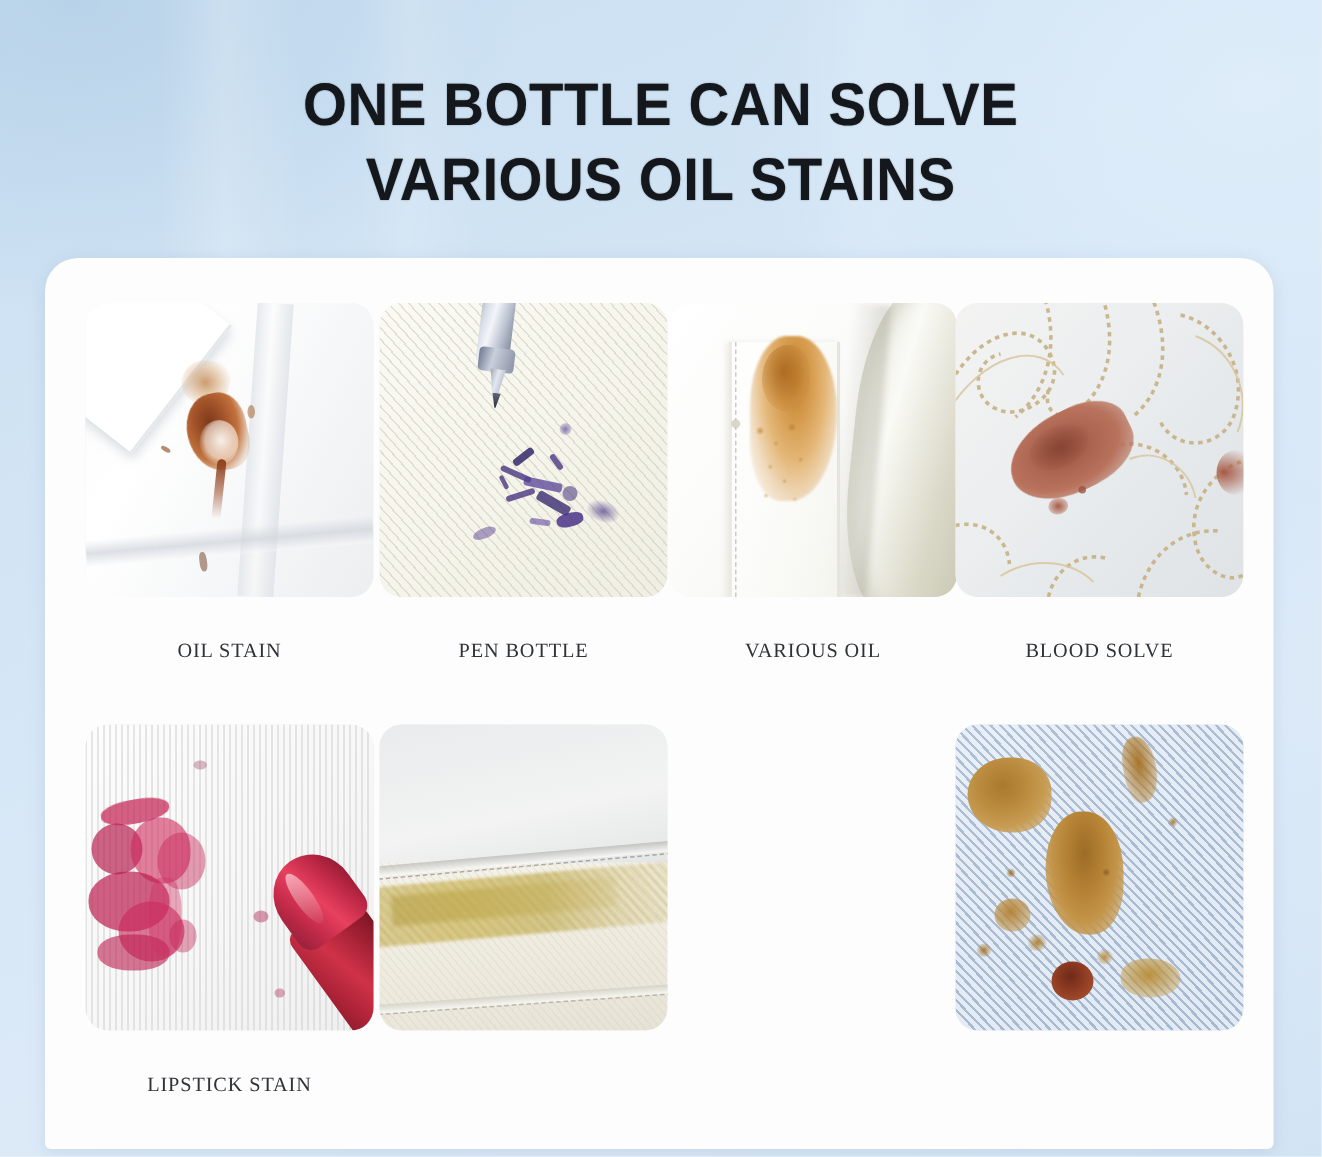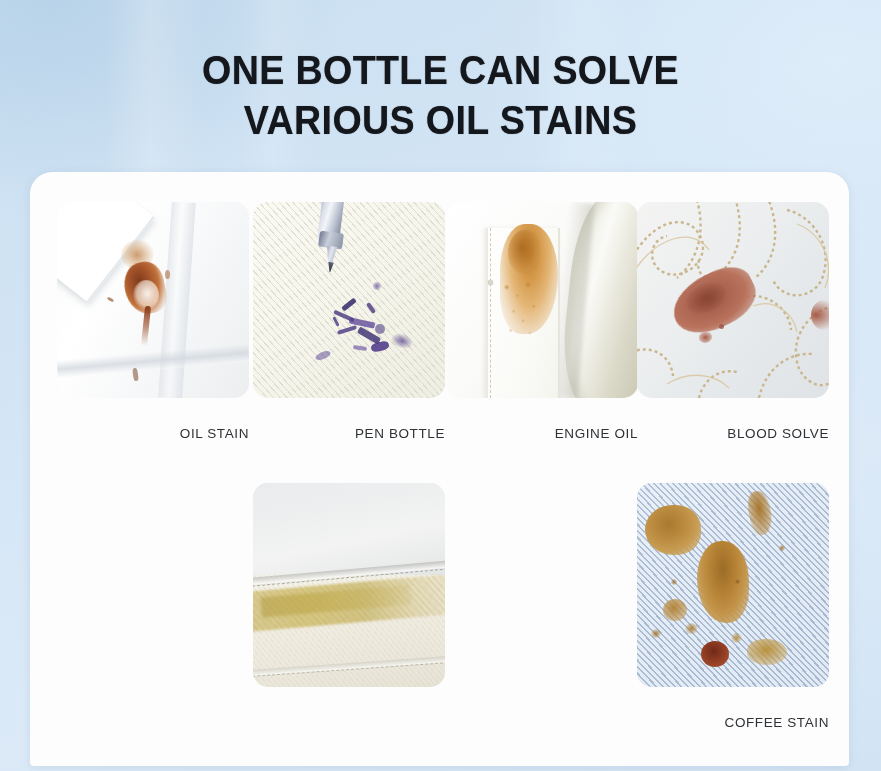--- a/index.html
+++ b/index.html
@@ -98,22 +98,22 @@
   }
   #row-2 .tile { height: 204px; }
 
   .tile .scene { position: absolute; inset: 0; }
 
   .caption {
     position: absolute;
     left: 0;
     top: 232px;
     width: 192px;
-    text-align: right;
-    font-family: Liberation Sans, sans-serif;
+    text-align: center;
+    font-family: Liberation Serif, serif;
     font-size: 13.5px;
     letter-spacing: 0.6px;
     color: #2f3236;
     white-space: nowrap;
   }
   #row-2 .caption { top: 240px; }
 
   
   .t1-bg {
     background: linear-gradient(118deg, #fbfbfb 0%, #ffffff 30%, #f6f7f8 62%, #eceef0 100%);
@@ -687,21 +687,21 @@
             <div class="t3-sleeve"></div>
             <div class="t3-sleeve-shadow"></div>
             <div class="t3-pocket"></div>
             <div class="t3-pocket-seam"></div>
             <div class="t3-stain"></div>
             <div class="t3-stain-core"></div>
             <div class="t3-speckle"></div>
             <div class="t3-btn"></div>
           </div>
         </div>
-        <div class="caption">ENGINE OIL</div>
+        <div class="caption">VARIOUS OIL</div>
       </div>
 
       <div class="cell c4">
         <div class="tile">
           <div class="scene t4-bg">
             <svg class="t4-paisley" viewBox="0 0 192 196" preserveAspectRatio="none">
               <g fill="none" stroke="#c9b489" stroke-width="2.4" stroke-dasharray="3 3" opacity="0.95">
                 <path d="M-6 58 C 14 18, 52 8, 64 36 C 74 60, 44 80, 26 70 C 10 62, 12 38, 30 34"></path>
                 <path d="M58 -8 C 70 26, 62 58, 40 76"></path>
                 <path d="M96 -10 C 108 22, 104 52, 84 70 C 70 82, 58 72, 62 58"></path>
@@ -727,20 +727,44 @@
             <div class="t4-stain-edge"></div>
           </div>
         </div>
         <div class="caption">BLOOD SOLVE</div>
       </div>
 
     </div>
 
     <div class="row" id="row-2">
 
+      <div class="cell c1">
+        <div class="tile">
+          <div class="scene t5-bg">
+            <div class="t5-smear">
+              <i></i>
+                <i></i>
+                <i></i>
+                <i></i>
+                <i></i>
+                <i></i>
+                <i></i>
+                <i></i>
+                <i></i>
+            </div>
+            <div class="t5-fleck-a"></div>
+            <div class="t5-fleck-b"></div>
+            <div class="t5-fleck-c"></div>
+            <div class="t5-lipstick-body"></div>
+            <div class="t5-lipstick-bullet"></div>
+            <div class="t5-lipstick-gloss"></div>
+          </div>
+        </div>
+        <div class="caption">LIPSTICK STAIN</div>
+      </div>
 
       <div class="cell c2">
         <div class="tile">
           <div class="scene t6-bg">
             <div class="t6-upper"></div>
             <div class="t6-seam-top"></div>
             <div class="t6-stitch-top"></div>
             <div class="t6-yellow"></div>
             <div class="t6-yellow-deep"></div>
             <div class="t6-seam-bottom"></div>
@@ -760,19 +784,18 @@
             <div class="t8-blob b5"></div>
             <div class="t8-blob b6"></div>
             <div class="t8-blob b7"></div>
             <div class="t8-blob b8"></div>
             <div class="t8-blob b9"></div>
             <div class="t8-blob b10"></div>
             <div class="t8-blob b11"></div>
             <div class="t8-blob b12"></div>
           </div>
         </div>
-        <div class="caption">COFFEE STAIN</div>
       </div>
 
     </div>
 
   </div>
 </div>
 
 </body></html>

